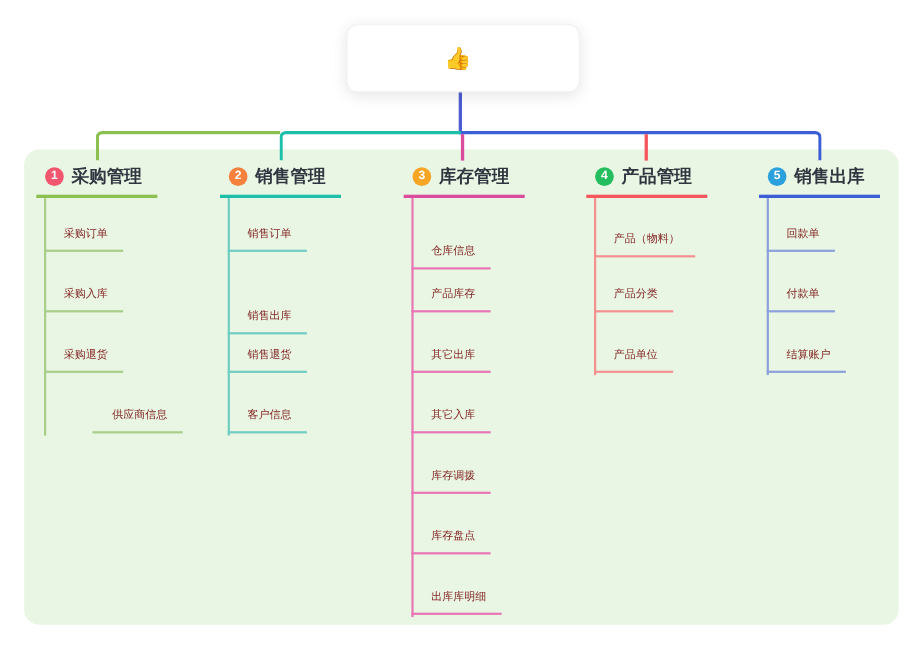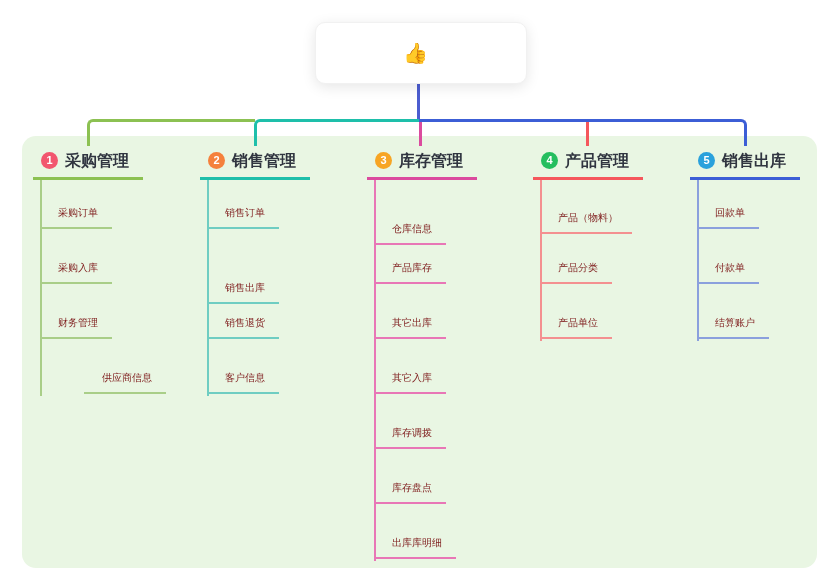--- a/index.html
+++ b/index.html
@@ -73,21 +73,21 @@
 
   <div class="branch bx0">
     <div class="b-header" style="border-bottom-color: rgb(140, 193, 82);">
       <span class="badge" style="background: rgb(242, 86, 110);">1</span>
       <span>采购管理</span>
     </div>
     <div class="spine" style="background: rgb(169, 206, 136); height: 216px;"></div>
     <div class="kids">
         <div class="child" style="top: 55px; border-bottom-color: rgb(169, 206, 136);"><span>采购订单</span></div>
         <div class="child" style="top: 110px; border-bottom-color: rgb(169, 206, 136);"><span>采购入库</span></div>
-        <div class="child" style="top: 165px; border-bottom-color: rgb(169, 206, 136);"><span>财务管理</span></div>
+        <div class="child" style="top: 165px; border-bottom-color: rgb(169, 206, 136);"><span>采购退货</span></div>
         <div class="child" style="top: 220px; border-bottom-color: rgb(169, 206, 136); margin-left: 44px;"><span>供应商信息</span></div>
       </div>
   </div>
 
   <div class="branch bx1">
     <div class="b-header" style="border-bottom-color: rgb(30, 191, 170);">
       <span class="badge" style="background: rgb(245, 129, 60);">2</span>
       <span>销售管理</span>
     </div>
     <div class="spine" style="background: rgb(111, 205, 194); height: 216px;"></div>

